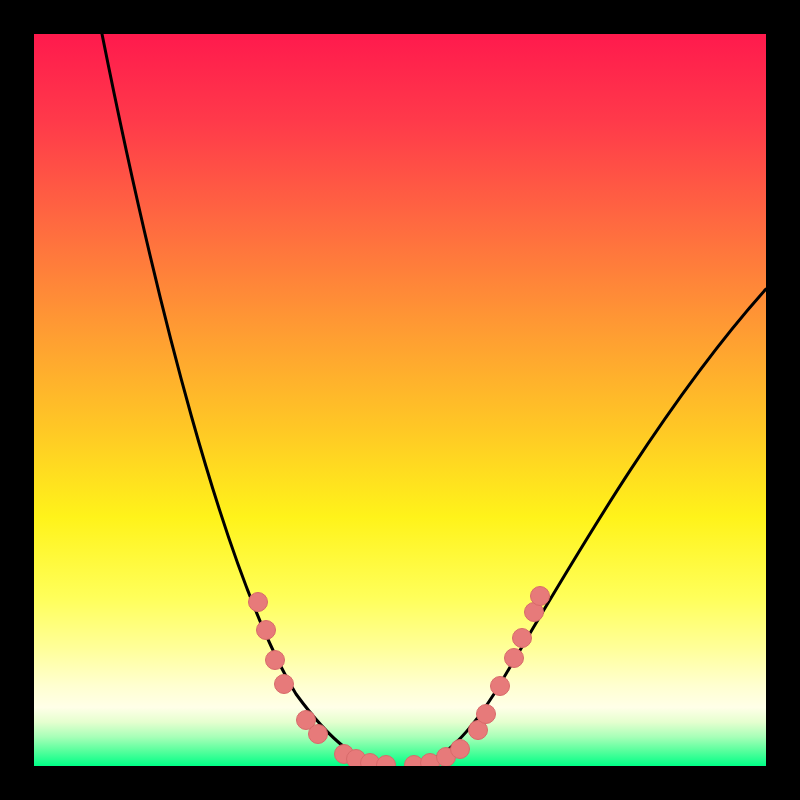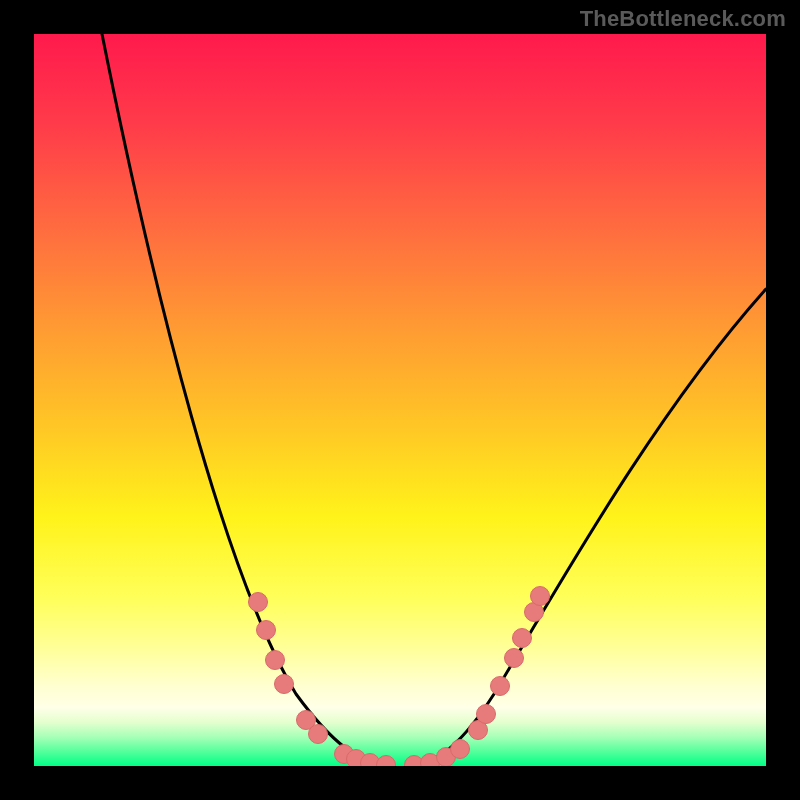--- a/index.html
+++ b/index.html
@@ -100,14 +100,13 @@
           <circle cx="444" cy="696" r="9.5" fill="#e77a7a" stroke="#d86a6a" stroke-width="1"></circle>
           <circle cx="452" cy="680" r="9.5" fill="#e77a7a" stroke="#d86a6a" stroke-width="1"></circle>
           <circle cx="466" cy="652" r="9.5" fill="#e77a7a" stroke="#d86a6a" stroke-width="1"></circle>
           <circle cx="480" cy="624" r="9.5" fill="#e77a7a" stroke="#d86a6a" stroke-width="1"></circle>
           <circle cx="488" cy="604" r="9.5" fill="#e77a7a" stroke="#d86a6a" stroke-width="1"></circle>
           <circle cx="500" cy="578" r="9.5" fill="#e77a7a" stroke="#d86a6a" stroke-width="1"></circle>
           <circle cx="506" cy="562" r="9.5" fill="#e77a7a" stroke="#d86a6a" stroke-width="1"></circle>
         </g>
     </svg>
   </div>
-  <div class="watermark">TheBottleneck.com</div>
 </div>
 
 </body></html>

